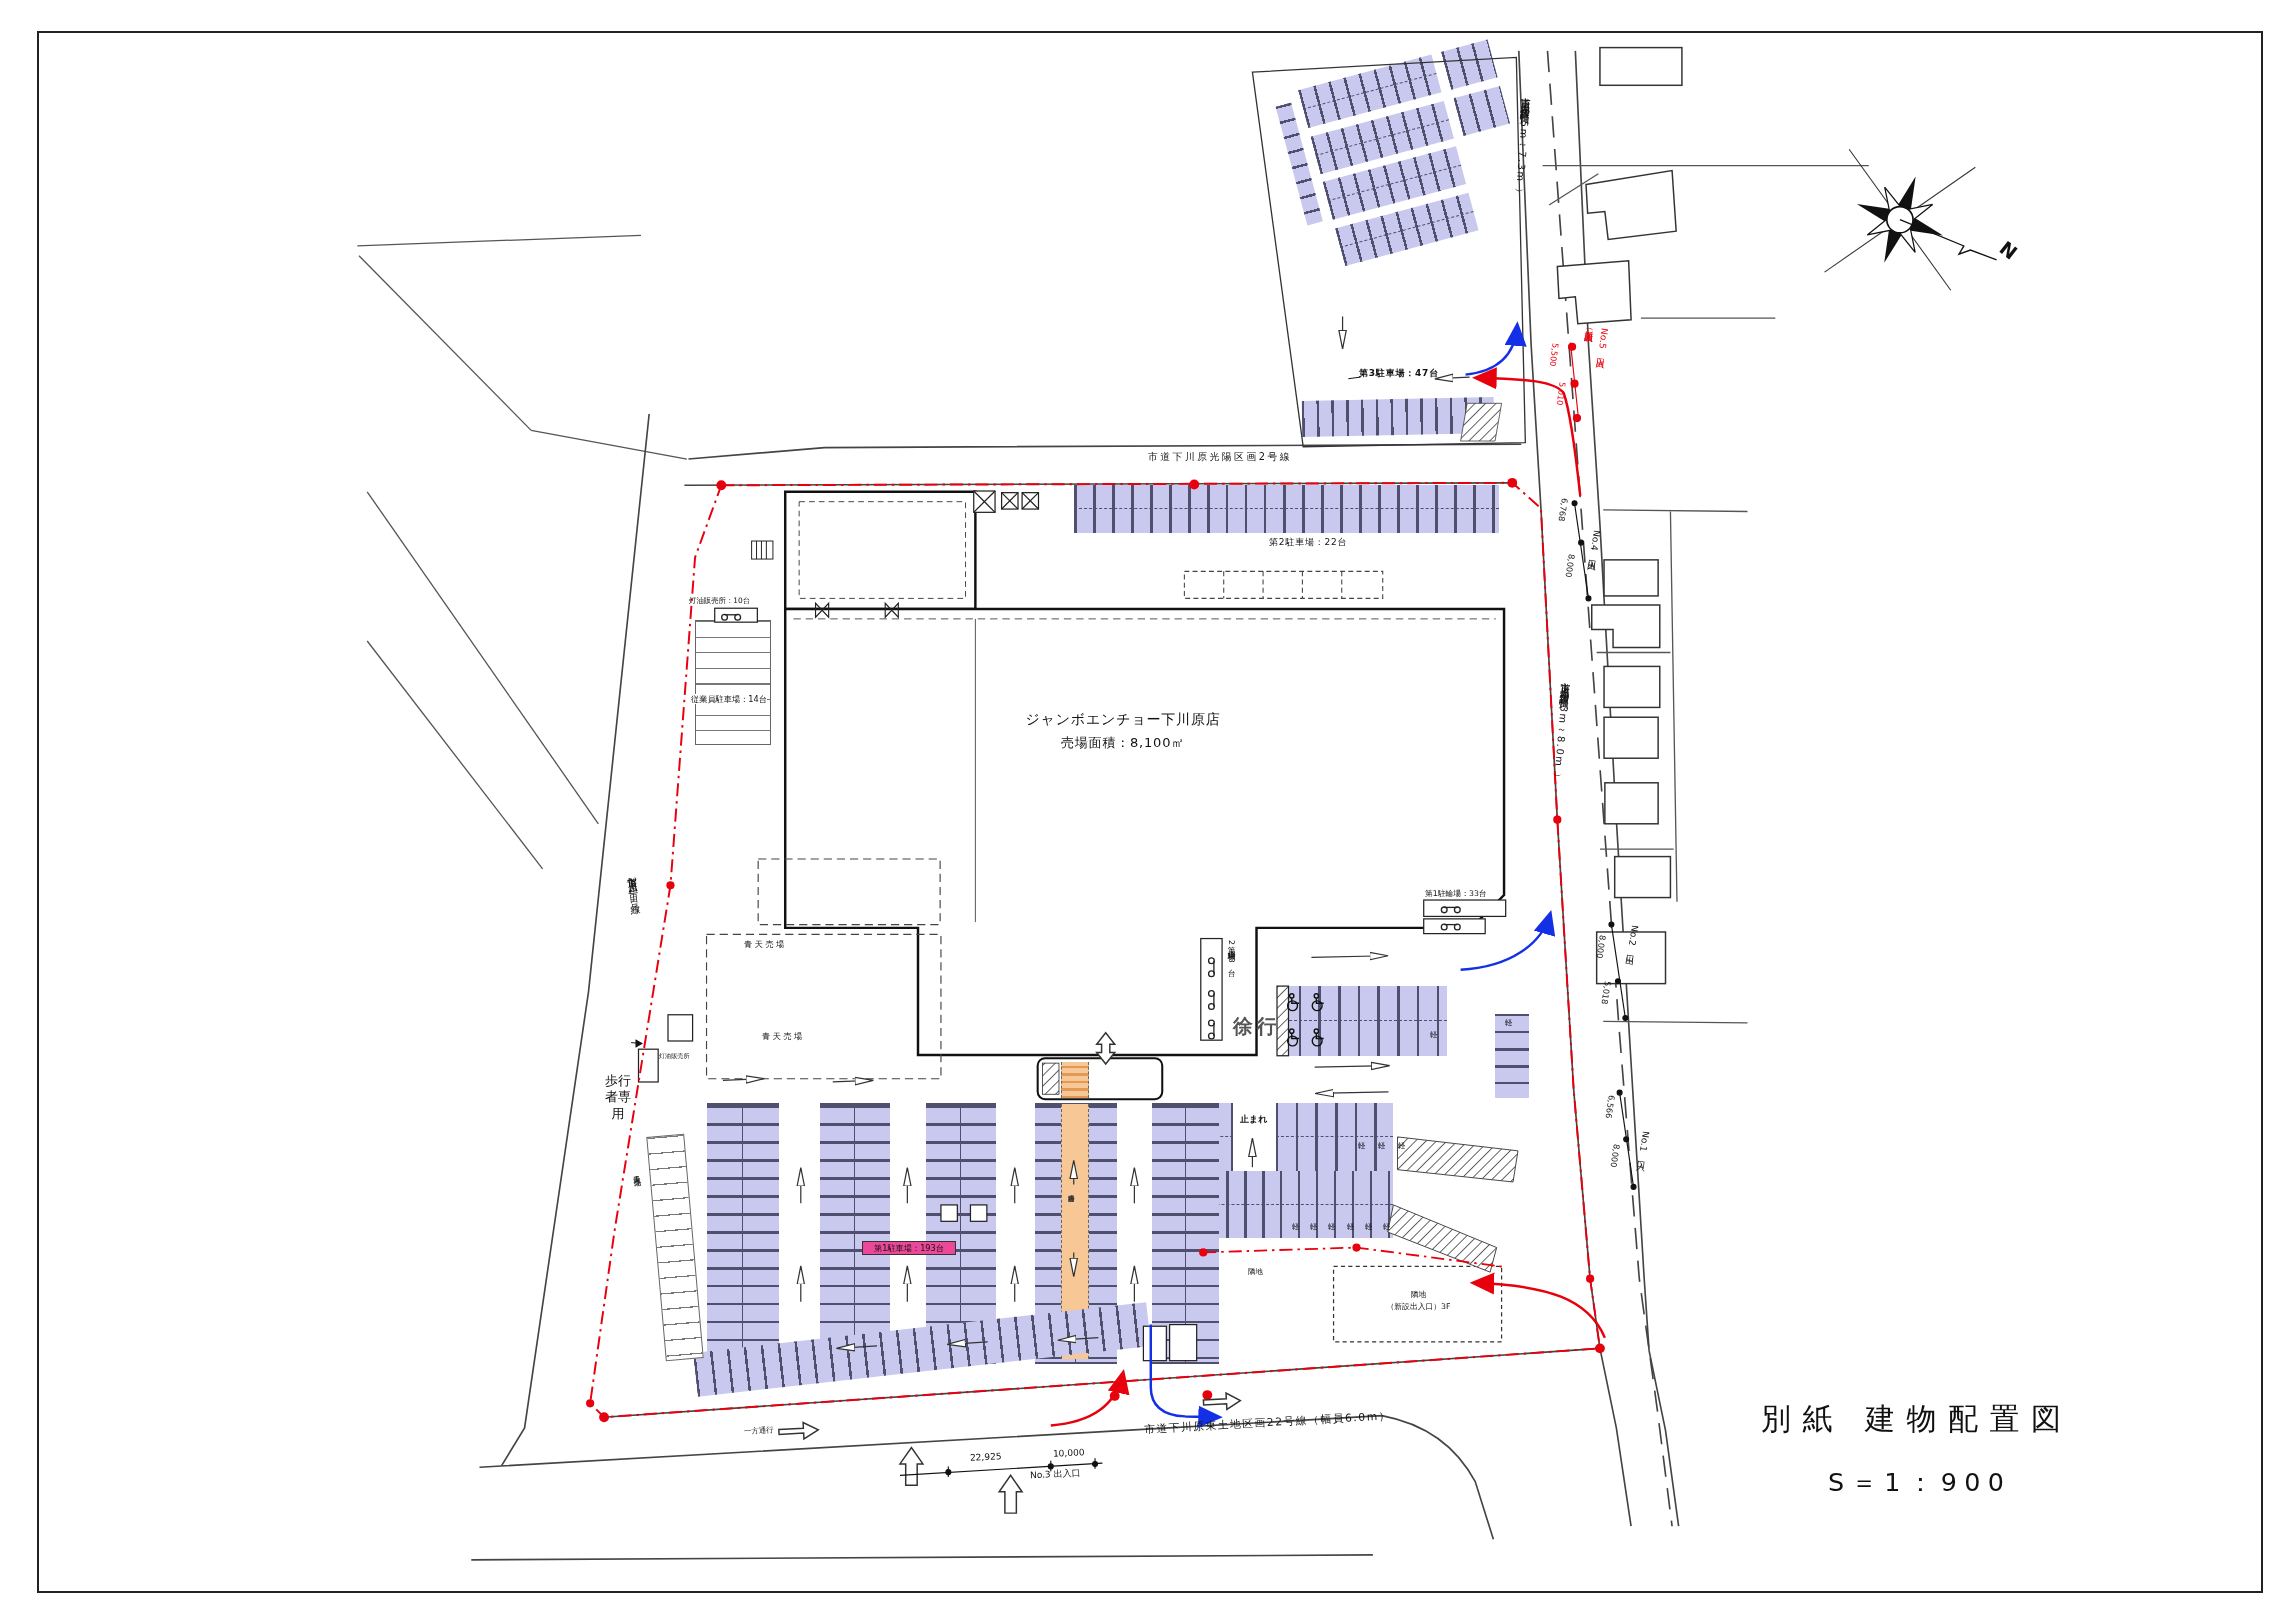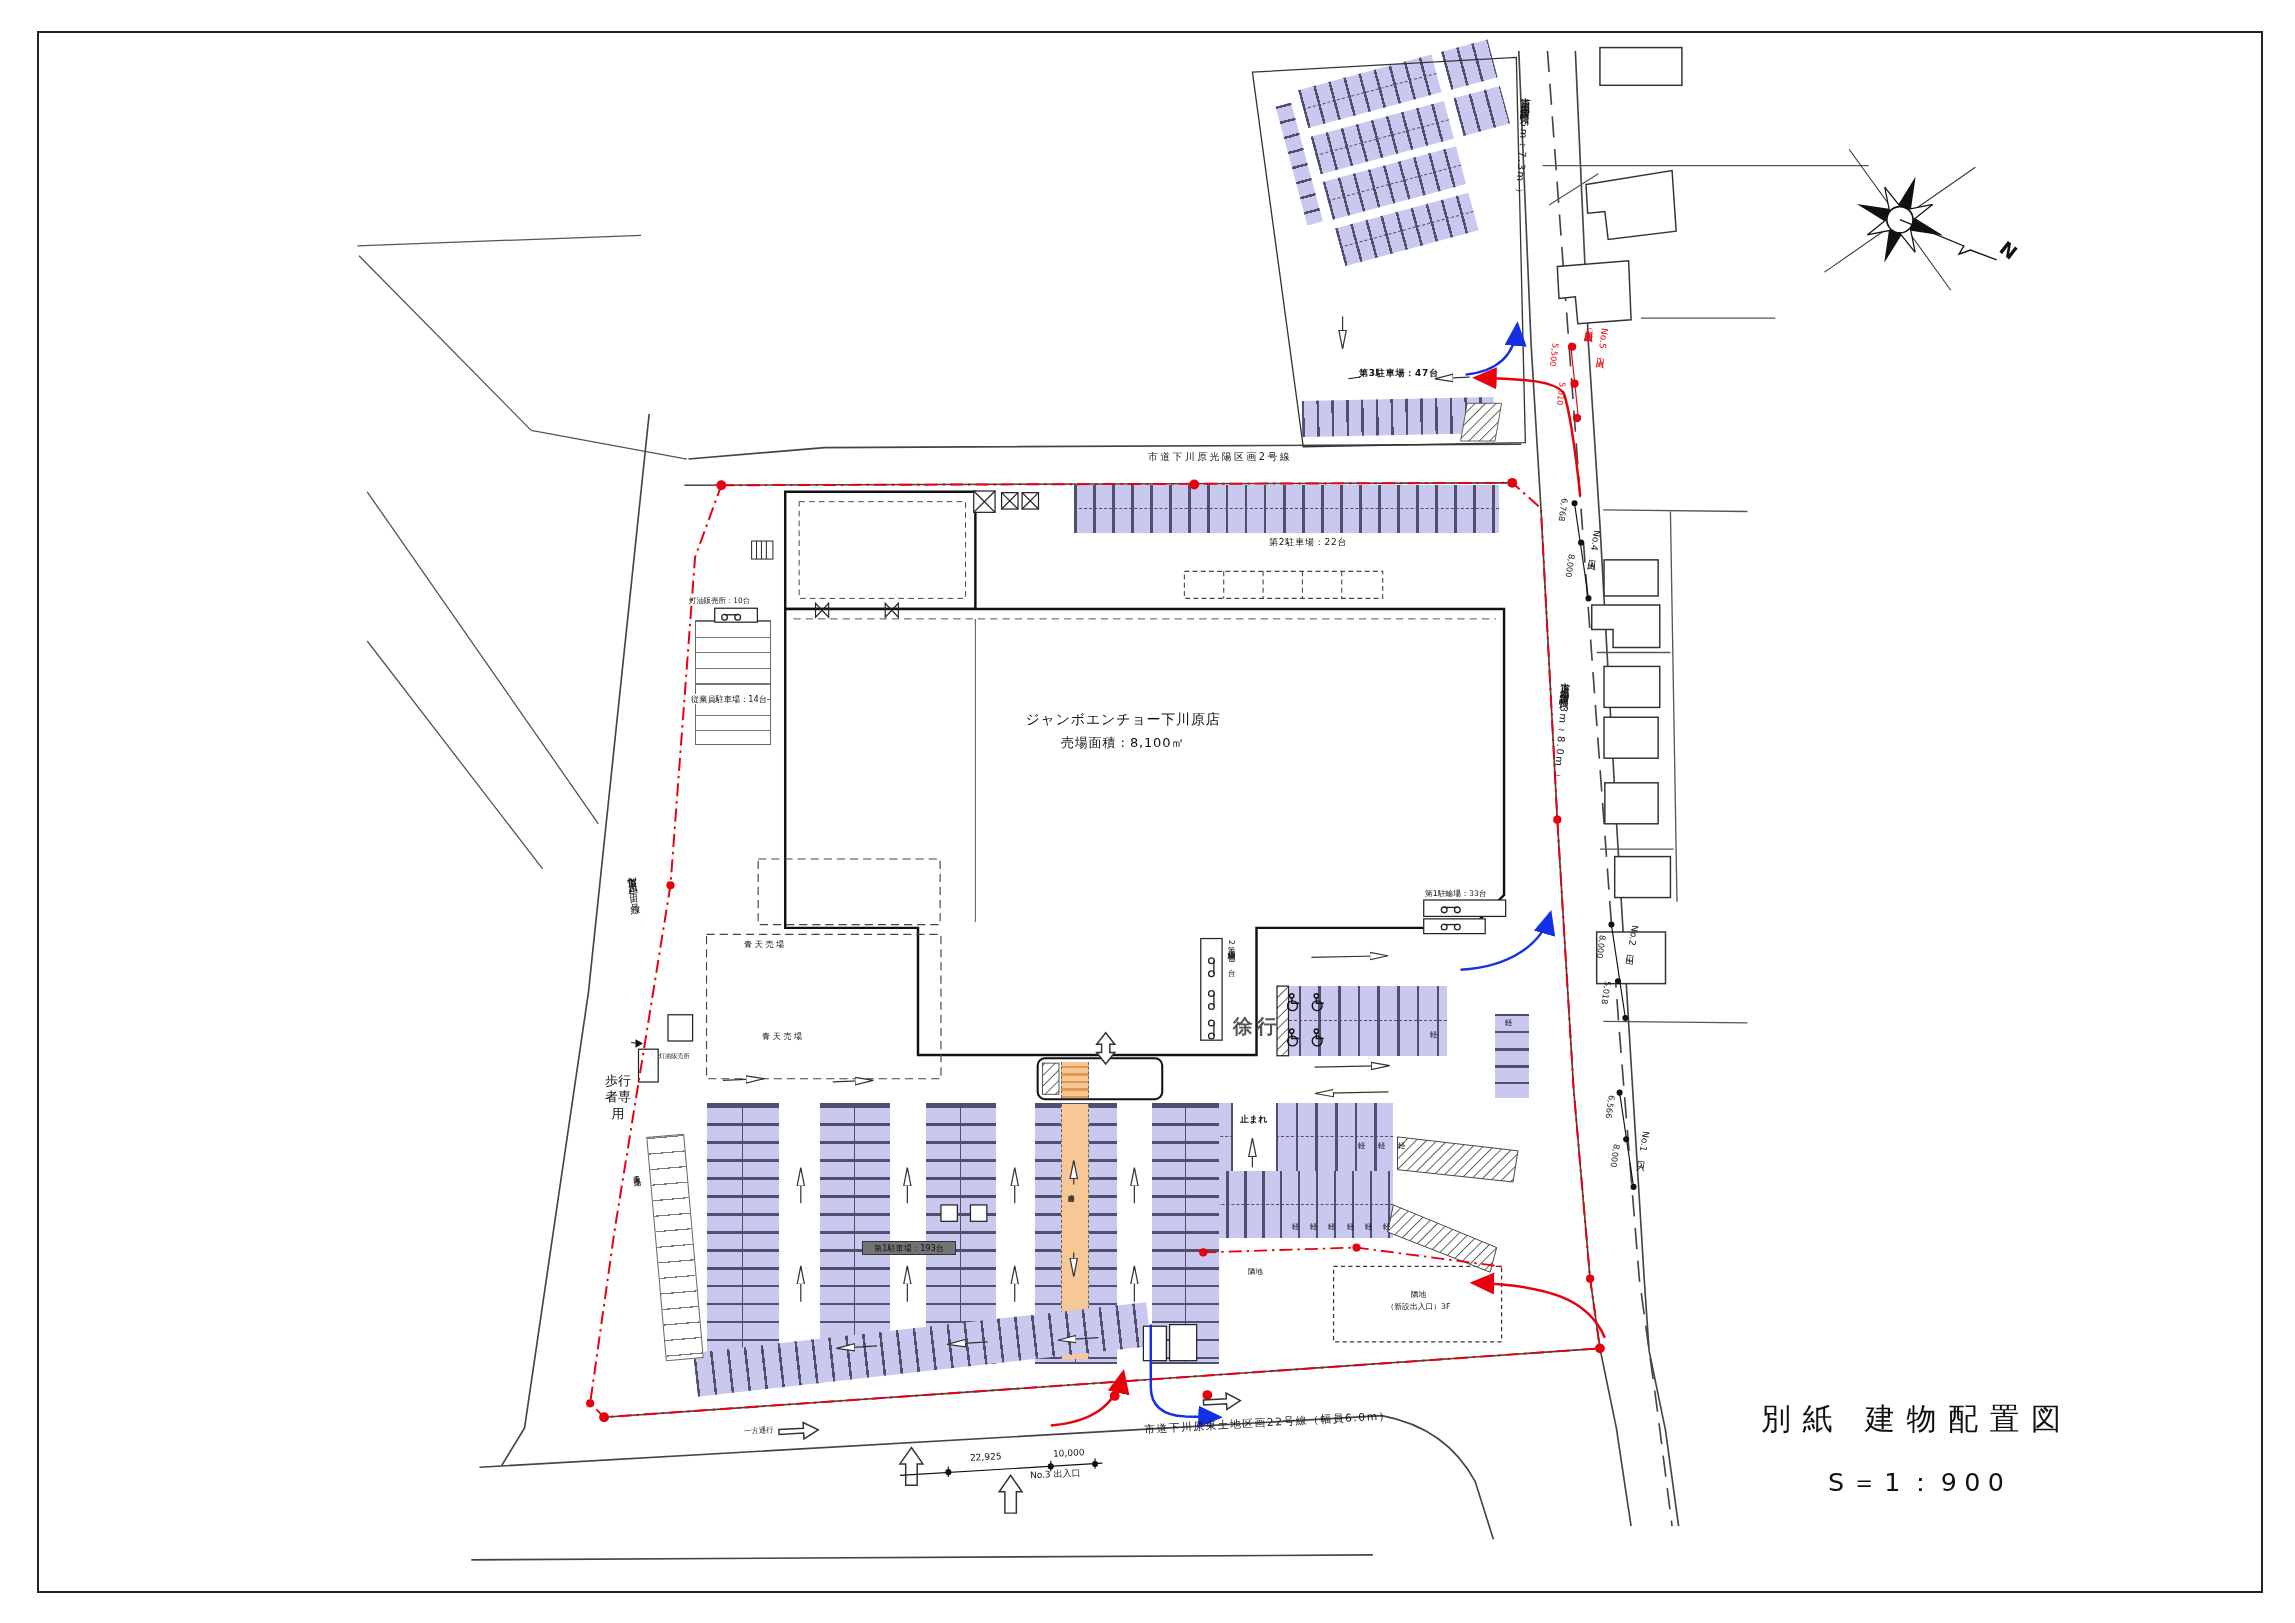--- a/index.html
+++ b/index.html
@@ -14,21 +14,21 @@
   .col{border-top:2.5px solid #50506e;border-bottom:2.5px solid #50506e;}
   .col::before{content:"";position:absolute;top:0;bottom:0;left:calc(50% - 0.8px);border-left:1.6px solid #50506e;}
   .wstall{position:absolute;background:#fff;border:1.2px solid #666;
           background-image:repeating-linear-gradient(180deg,#777 0 1.2px,transparent 1.2px 15.6px);}
   .orange{position:absolute;background:#f7c795;border-left:1.6px dashed #666;border-right:1.6px dashed #666;}
   .orangeh{background-image:repeating-linear-gradient(0deg,#e09a55 0 2.5px,transparent 2.5px 7.4px);}
   
   .lbl{position:absolute;white-space:nowrap;line-height:1.25;}
   .v{writing-mode:vertical-rl;text-orientation:mixed;}
   .red{color:#e8000d;}
-  .boxlbl{border:0.8px solid #333;background:#737373;text-align:center;}
+  .boxlbl{border:0.8px solid #333;background:#ec4899;text-align:center;}
   svg{position:absolute;left:0;top:0;}
   .ctr{text-align:center;white-space:normal;}
 </style>
 </head>
 <body>
 
 <div id="canvas">
 
   <div class="frame"></div>
 

